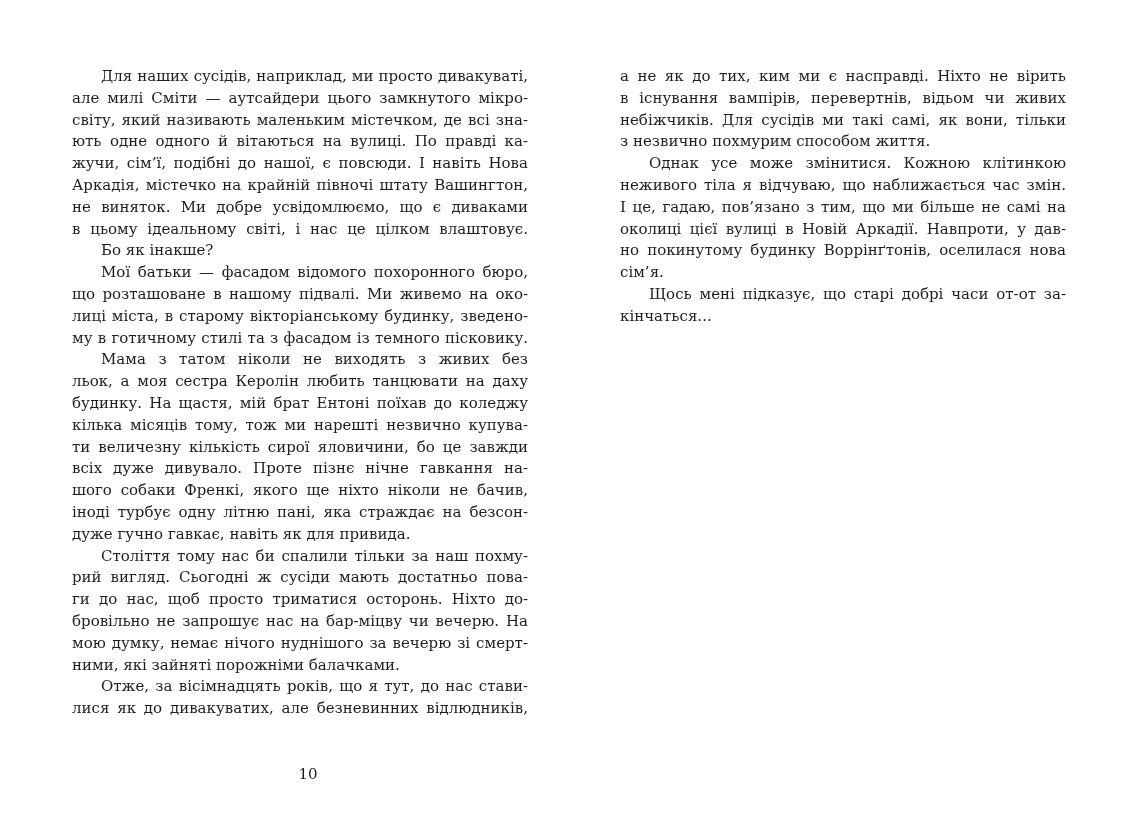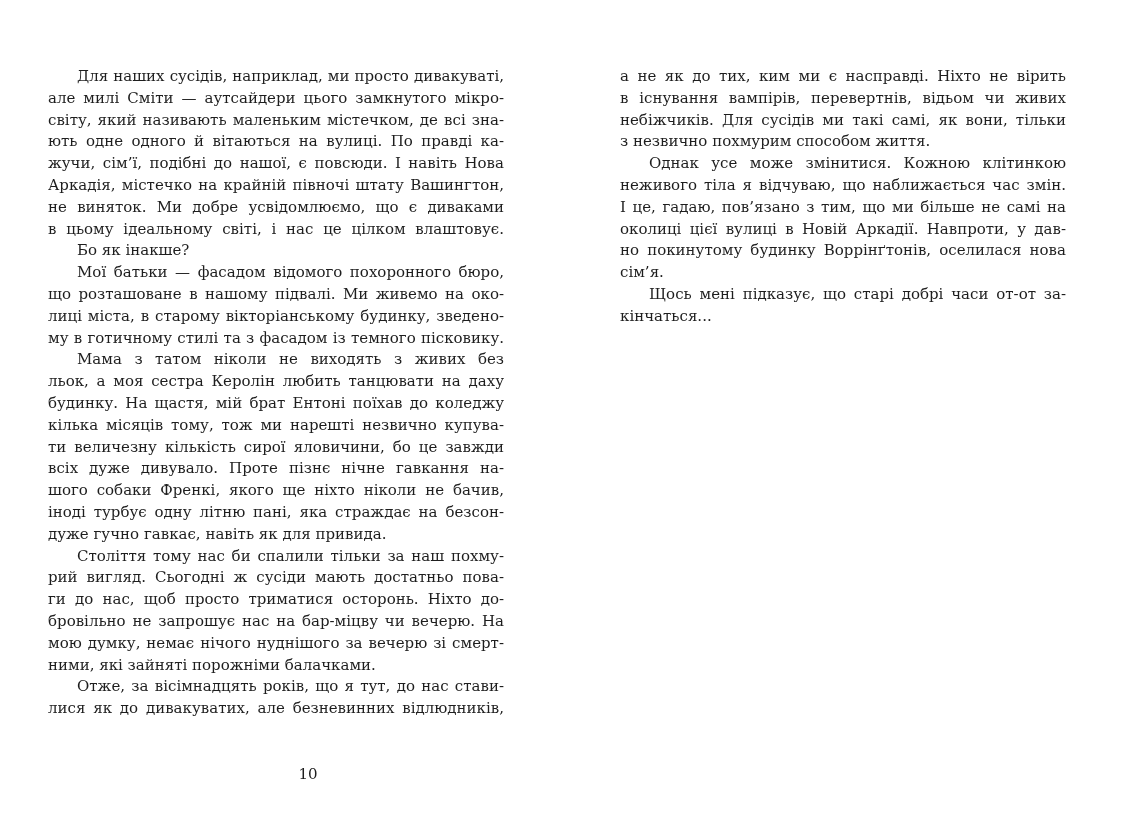--- a/index.html
+++ b/index.html
@@ -15,21 +15,21 @@
     font-family: "DejaVu Serif", serif;
     color: #1e1e1e;
   }
   .page-column {
     position: absolute;
     top: 66px;
     font-size: 15px;
     line-height: 21.8px;
   }
   .col-left {
-    left: 48px;
+    left: 72px;
     width: 456px;
   }
   .col-right {
     left: 620px;
     width: 446px;
   }
   .paragraph {
     margin: 0;
     padding: 0;
   }

